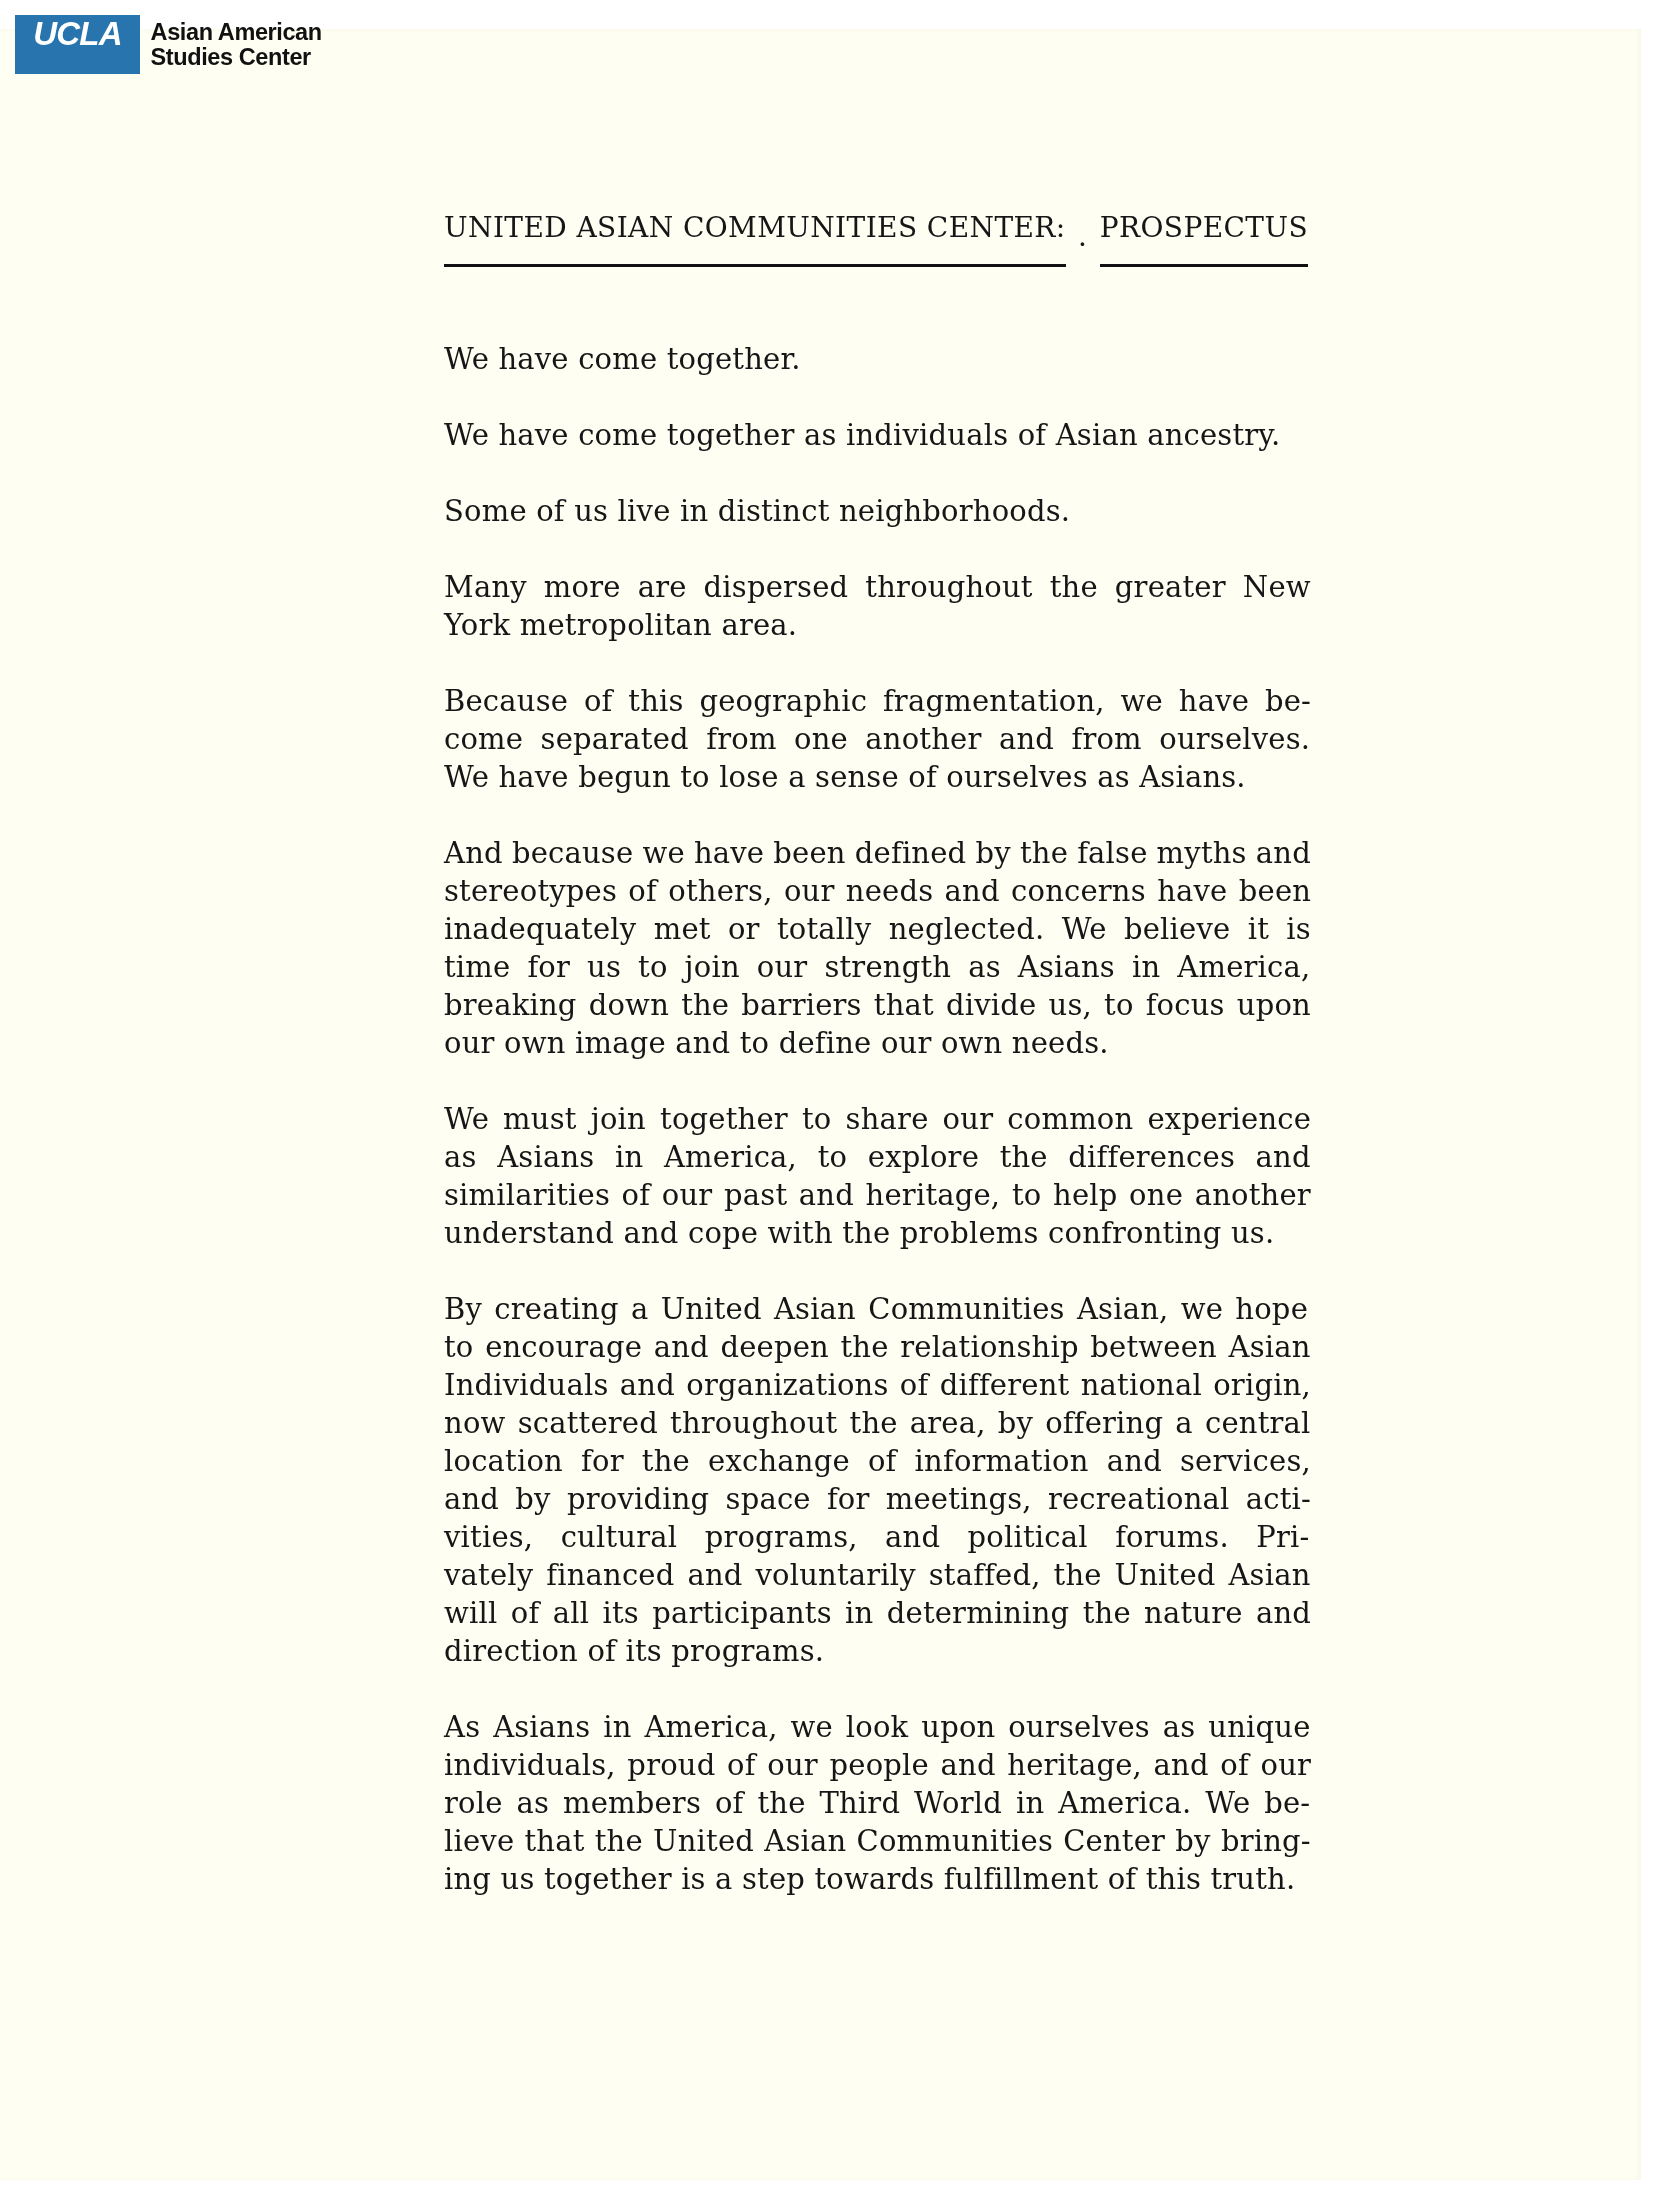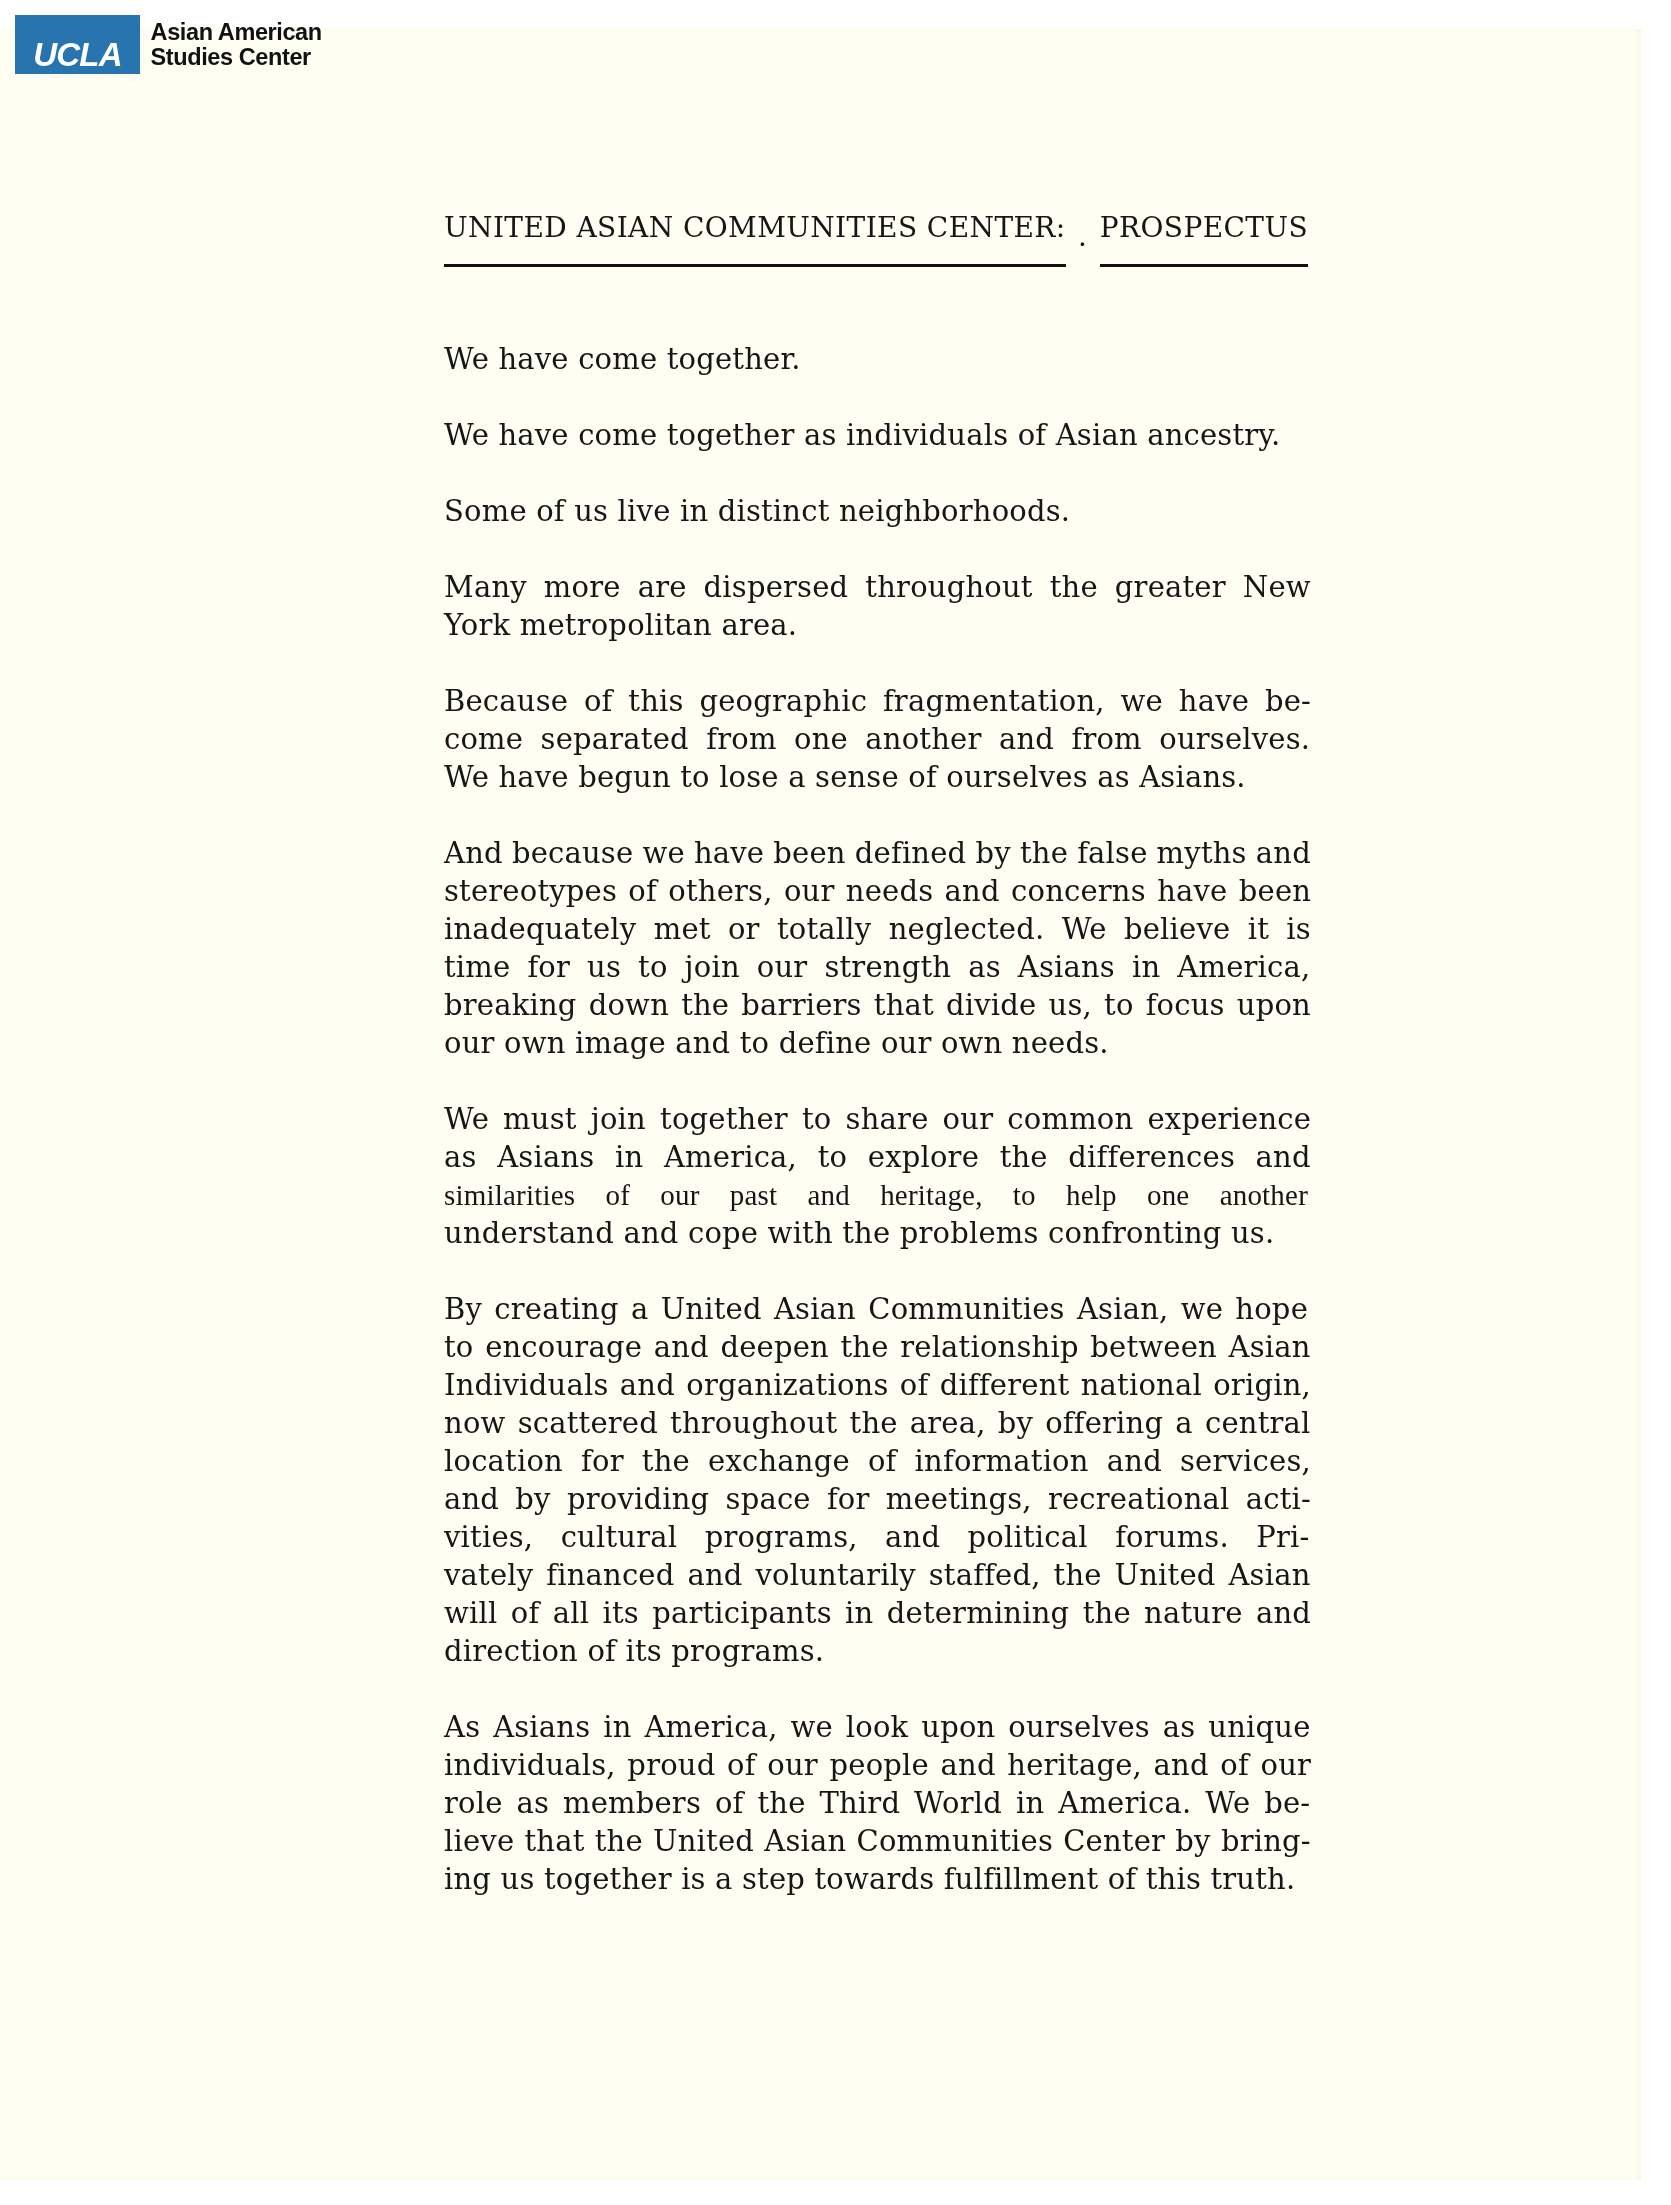--- a/index.html
+++ b/index.html
@@ -34,21 +34,21 @@
     width: 125px;
     height: 59px;
     background: #2774ae;
     color: #ffffff;
     font-family: "Liberation Sans", sans-serif;
     font-weight: bold;
     font-style: italic;
     font-size: 33px;
     letter-spacing: -0.8px;
     display: flex;
-    align-items: flex-end;
+    align-items: flex-start;
     justify-content: center;
   }
   .logo-text {
     margin-left: 10.6px;
     font-family: "Liberation Sans", sans-serif;
     font-weight: bold;
     font-size: 23.5px;
     line-height: 25px;
     color: #111111;
     letter-spacing: -0.4px;
@@ -151,21 +151,21 @@
       <span class="line" style="word-spacing: -0.3px; display: block;">And because we have been defined by the false myths and</span>
       <span class="line" style="word-spacing: 1.9px; display: block;">stereotypes of others, our needs and concerns have been</span>
       <span class="line" style="word-spacing: 7.9px; display: block;">inadequately met or totally neglected. We believe it is</span>
       <span class="line" style="word-spacing: 7.6px; display: block;">time for us to join our strength as Asians in America,</span>
       <span class="line" style="word-spacing: 2.7px; display: block;">breaking down the barriers that divide us, to focus upon</span>
       <span class="line last" style="display: block; word-spacing: 0px;">our own image and to define our own needs.</span>
     </p>
     <p class="para">
       <span class="line" style="word-spacing: 4.7px; display: block;">We must join together to share our common experience</span>
       <span class="line" style="word-spacing: 11.2px; display: block;">as Asians in America, to explore the differences and</span>
-      <span class="line" style="word-spacing: 2.2px; display: block; font-family: Liberation Serif, serif;">similarities of our past and heritage, to help one another</span>
+      <span class="line" style="word-spacing: 2.2px; display: block;">similarities of our past and heritage, to help one another</span>
       <span class="line last" style="display: block; word-spacing: 0px;">understand and cope with the problems confronting us.</span>
     </p>
     <p class="para">
       <span class="line" style="word-spacing: 1.1px; display: block;">By creating a United Asian Communities Asian, we hope</span>
       <span class="line" style="word-spacing: 2.2px; display: block;">to encourage and deepen the relationship between Asian</span>
       <span class="line" style="word-spacing: 1.9px; display: block;">Individuals and organizations of different national origin,</span>
       <span class="line" style="word-spacing: 2.7px; display: block;">now scattered throughout the area, by offering a central</span>
       <span class="line" style="word-spacing: 8.7px; display: block;">location for the exchange of information and services,</span>
       <span class="line" style="word-spacing: 6.8px; display: block;">and by providing space for meetings, recreational acti-</span>
       <span class="line" style="word-spacing: 18px; display: block;">vities, cultural programs, and political forums. Pri-</span>

